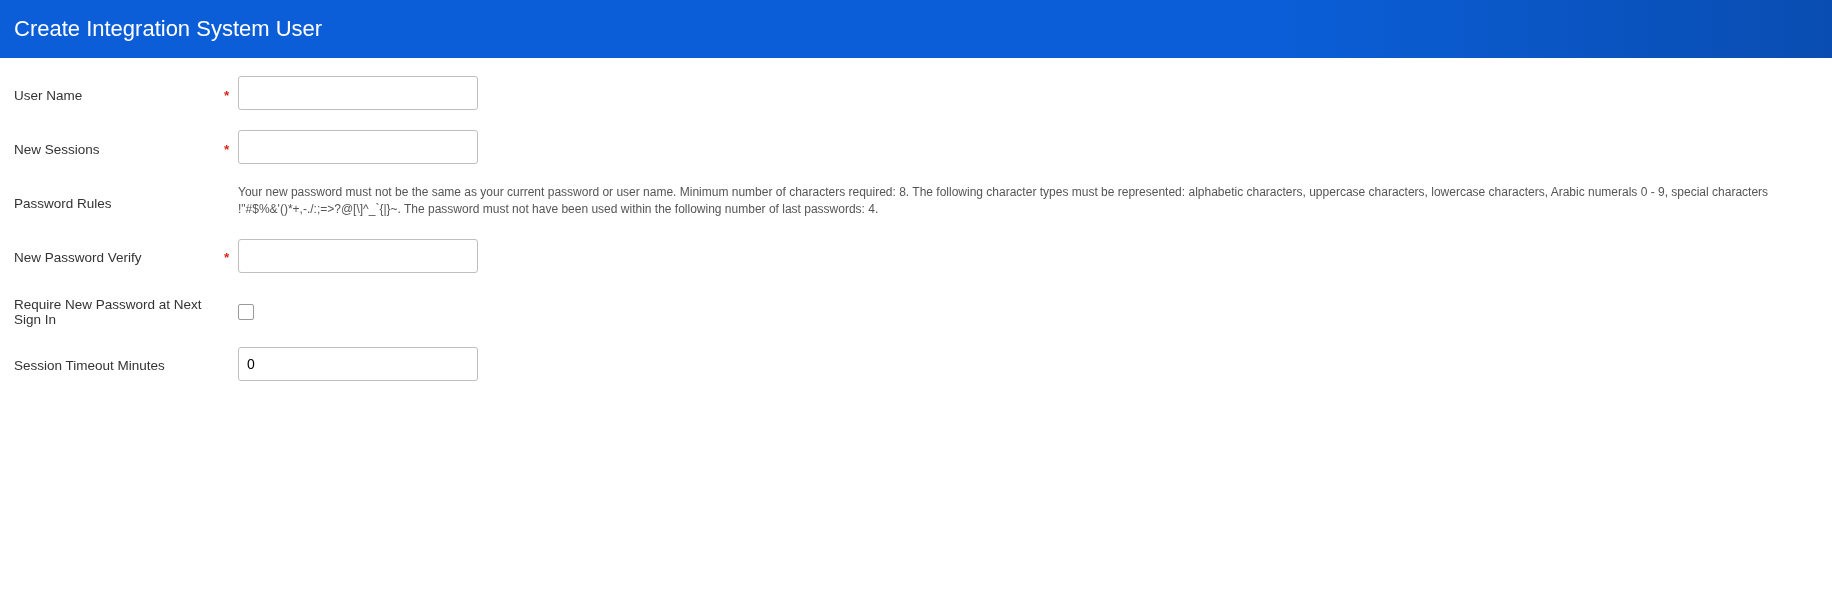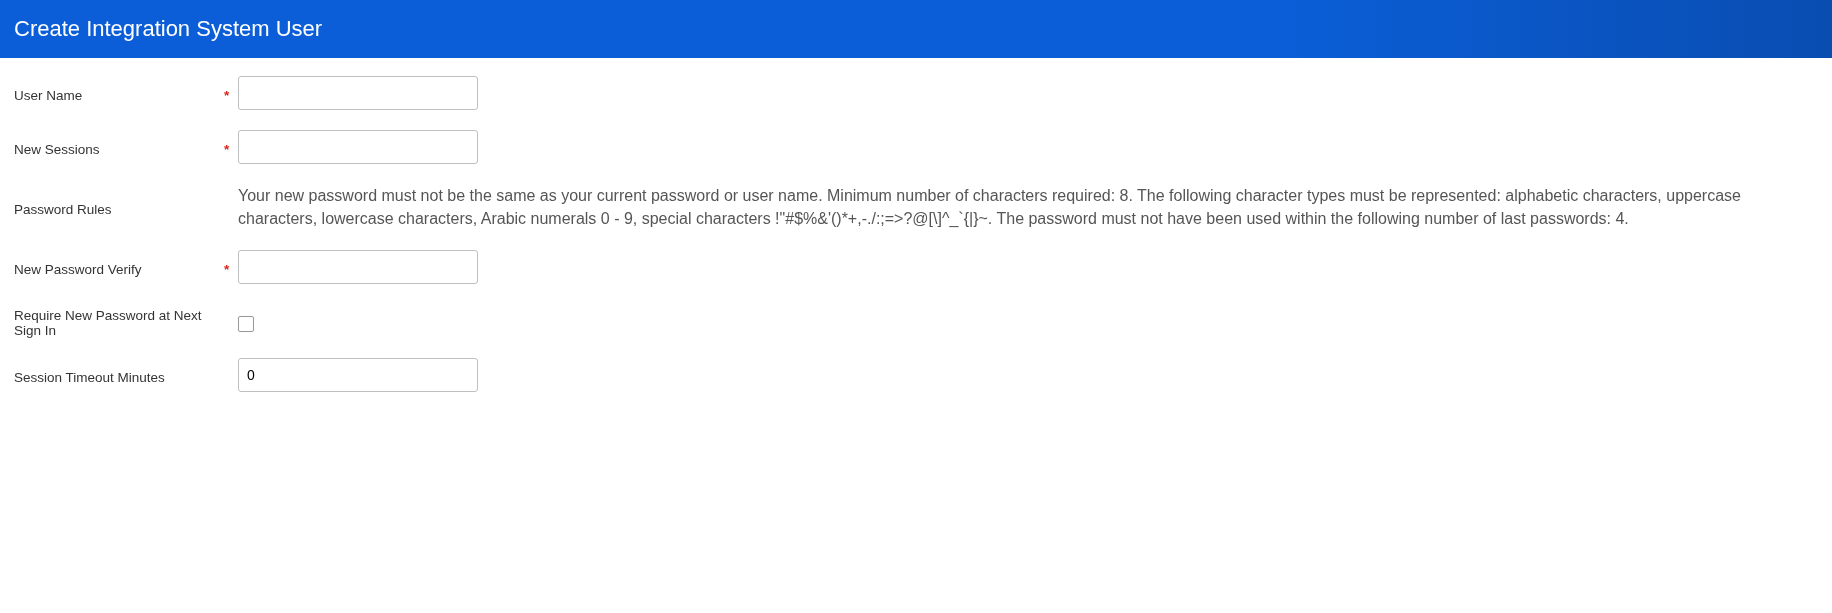--- a/index.html
+++ b/index.html
@@ -75,21 +75,21 @@
     vertical-align: middle;
     position: relative;
     top: 2px;
   }
   .static-value {
     display: inline-block;
     padding-top: 4px;
     color: #333;
   }
   .rules-text {
-    font-size: 16px;
+    font-size: 12px;
     line-height: 1.45;
     color: #555;
     max-width: 1560px;
   }
 </style>
 </head>
 <body>
 
 <div class="header-bar">
   <h1>Create Integration System User</h1>

